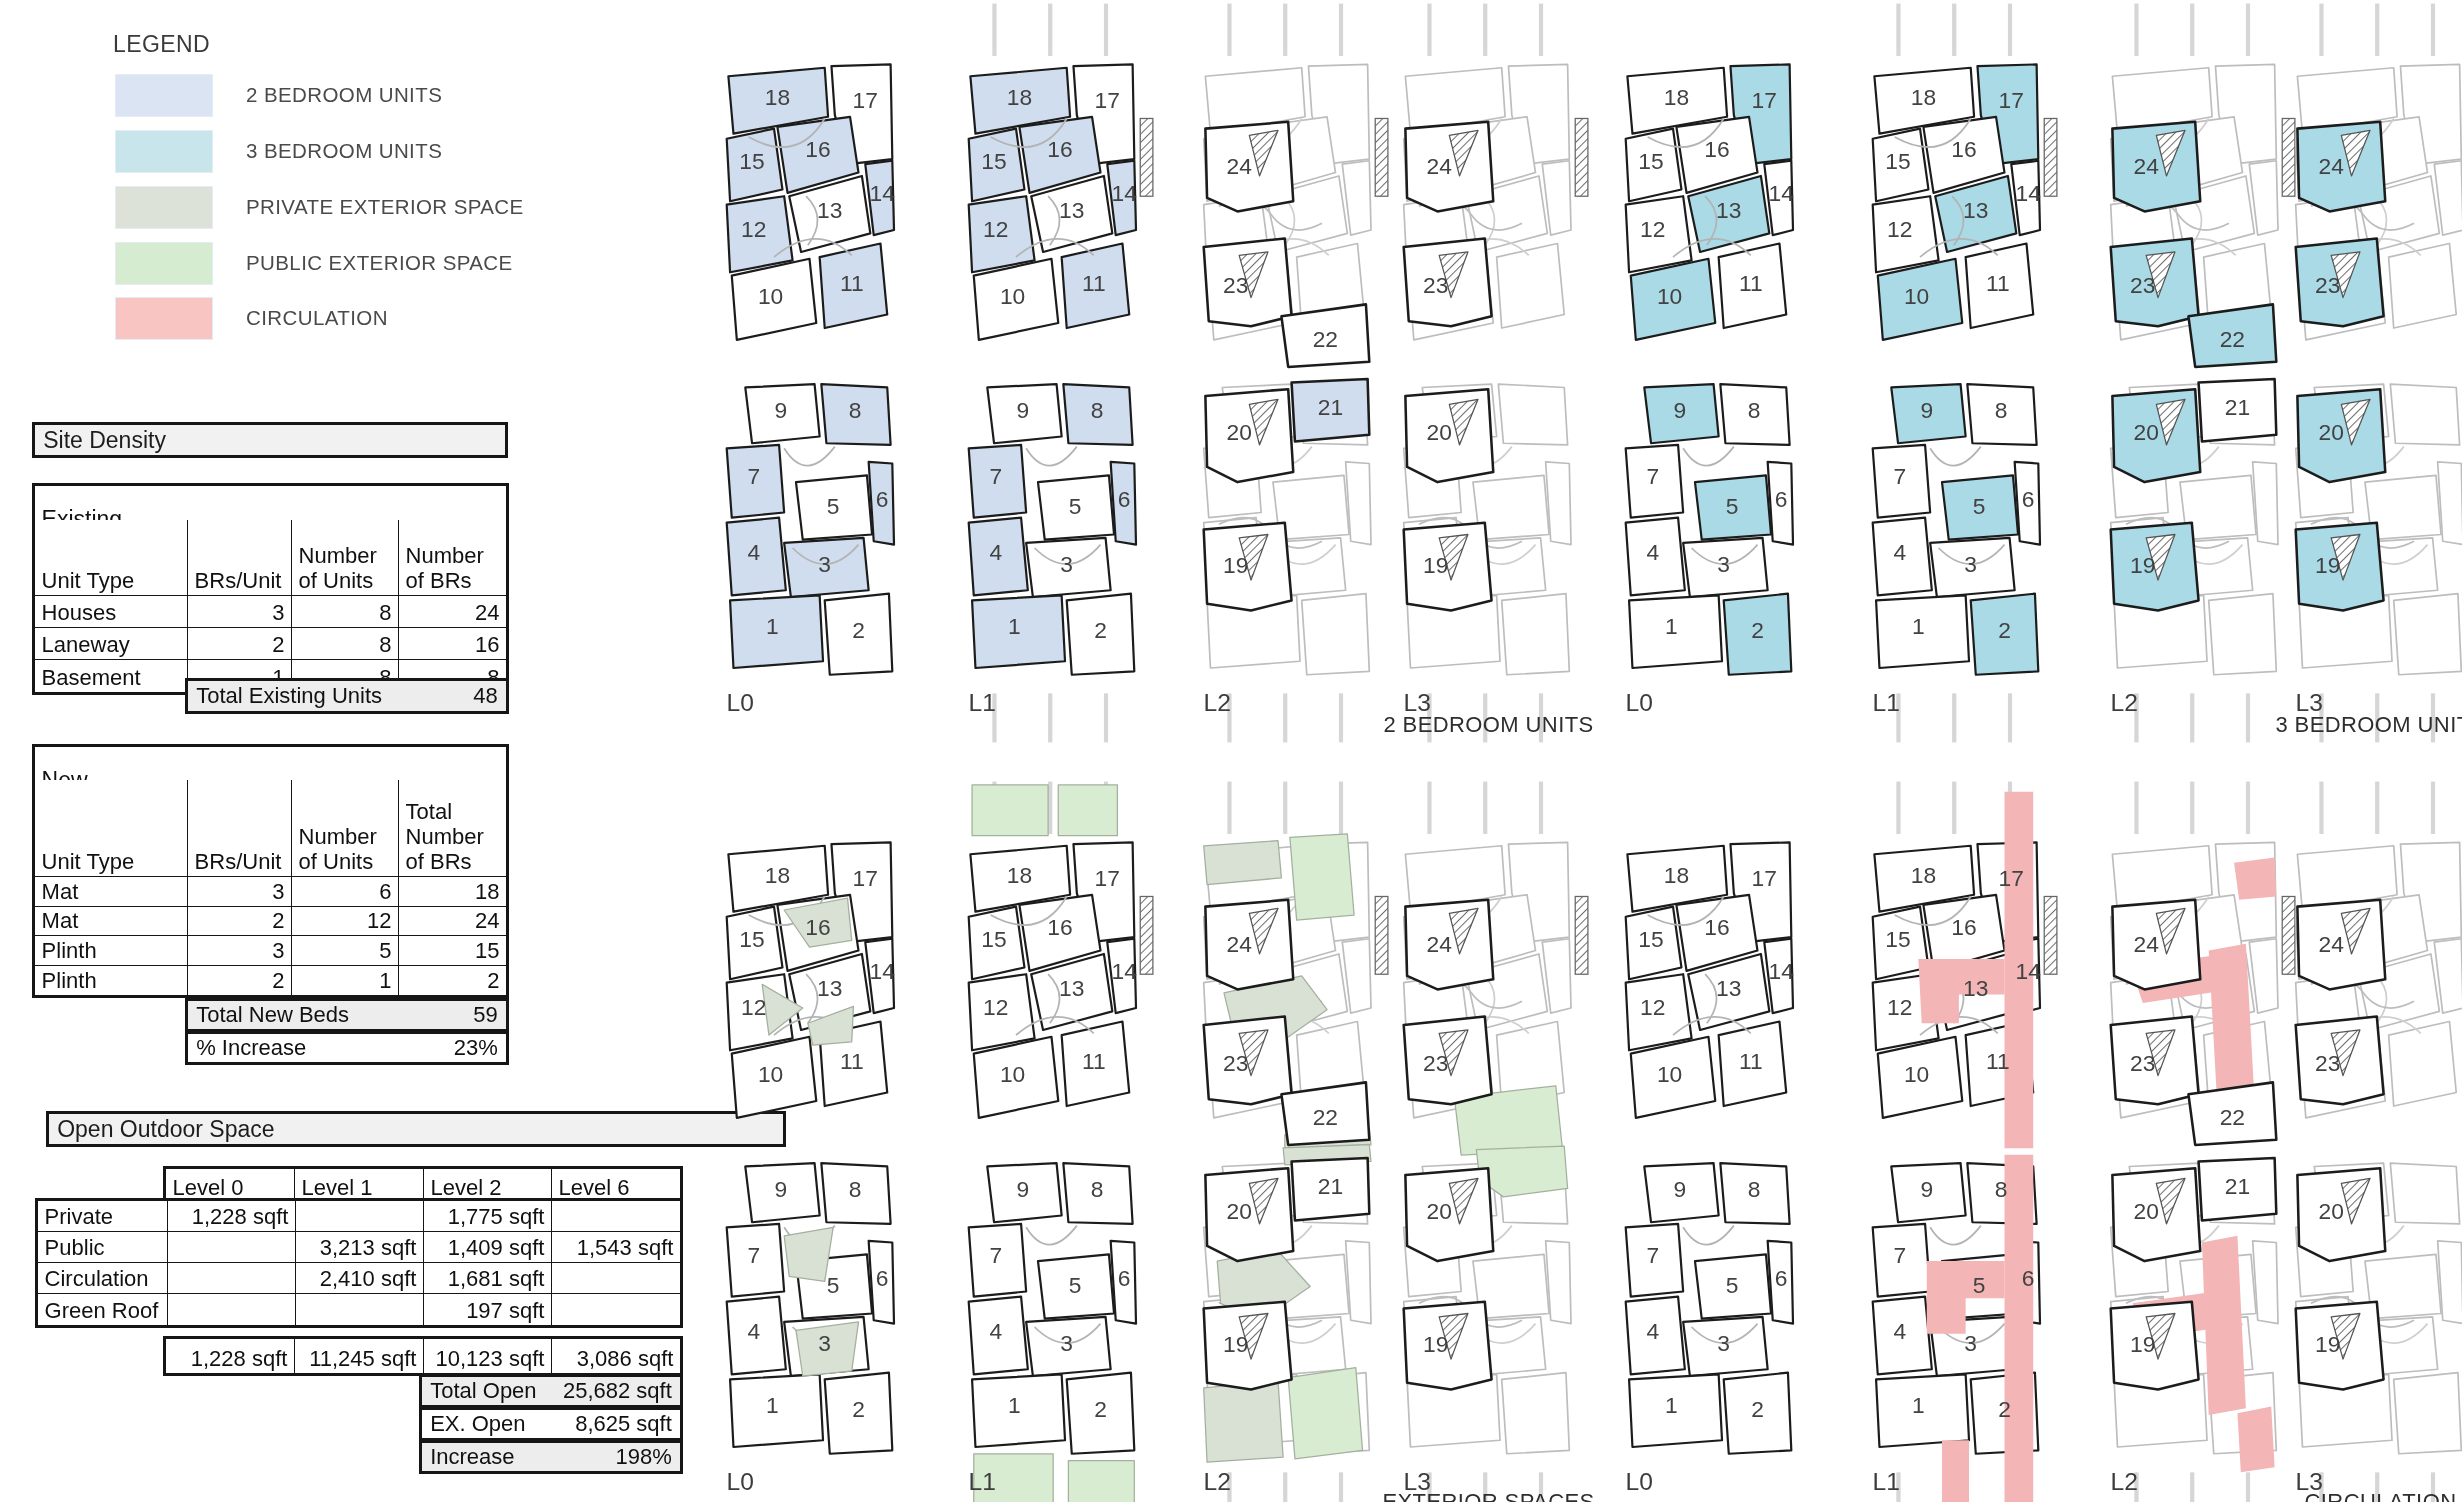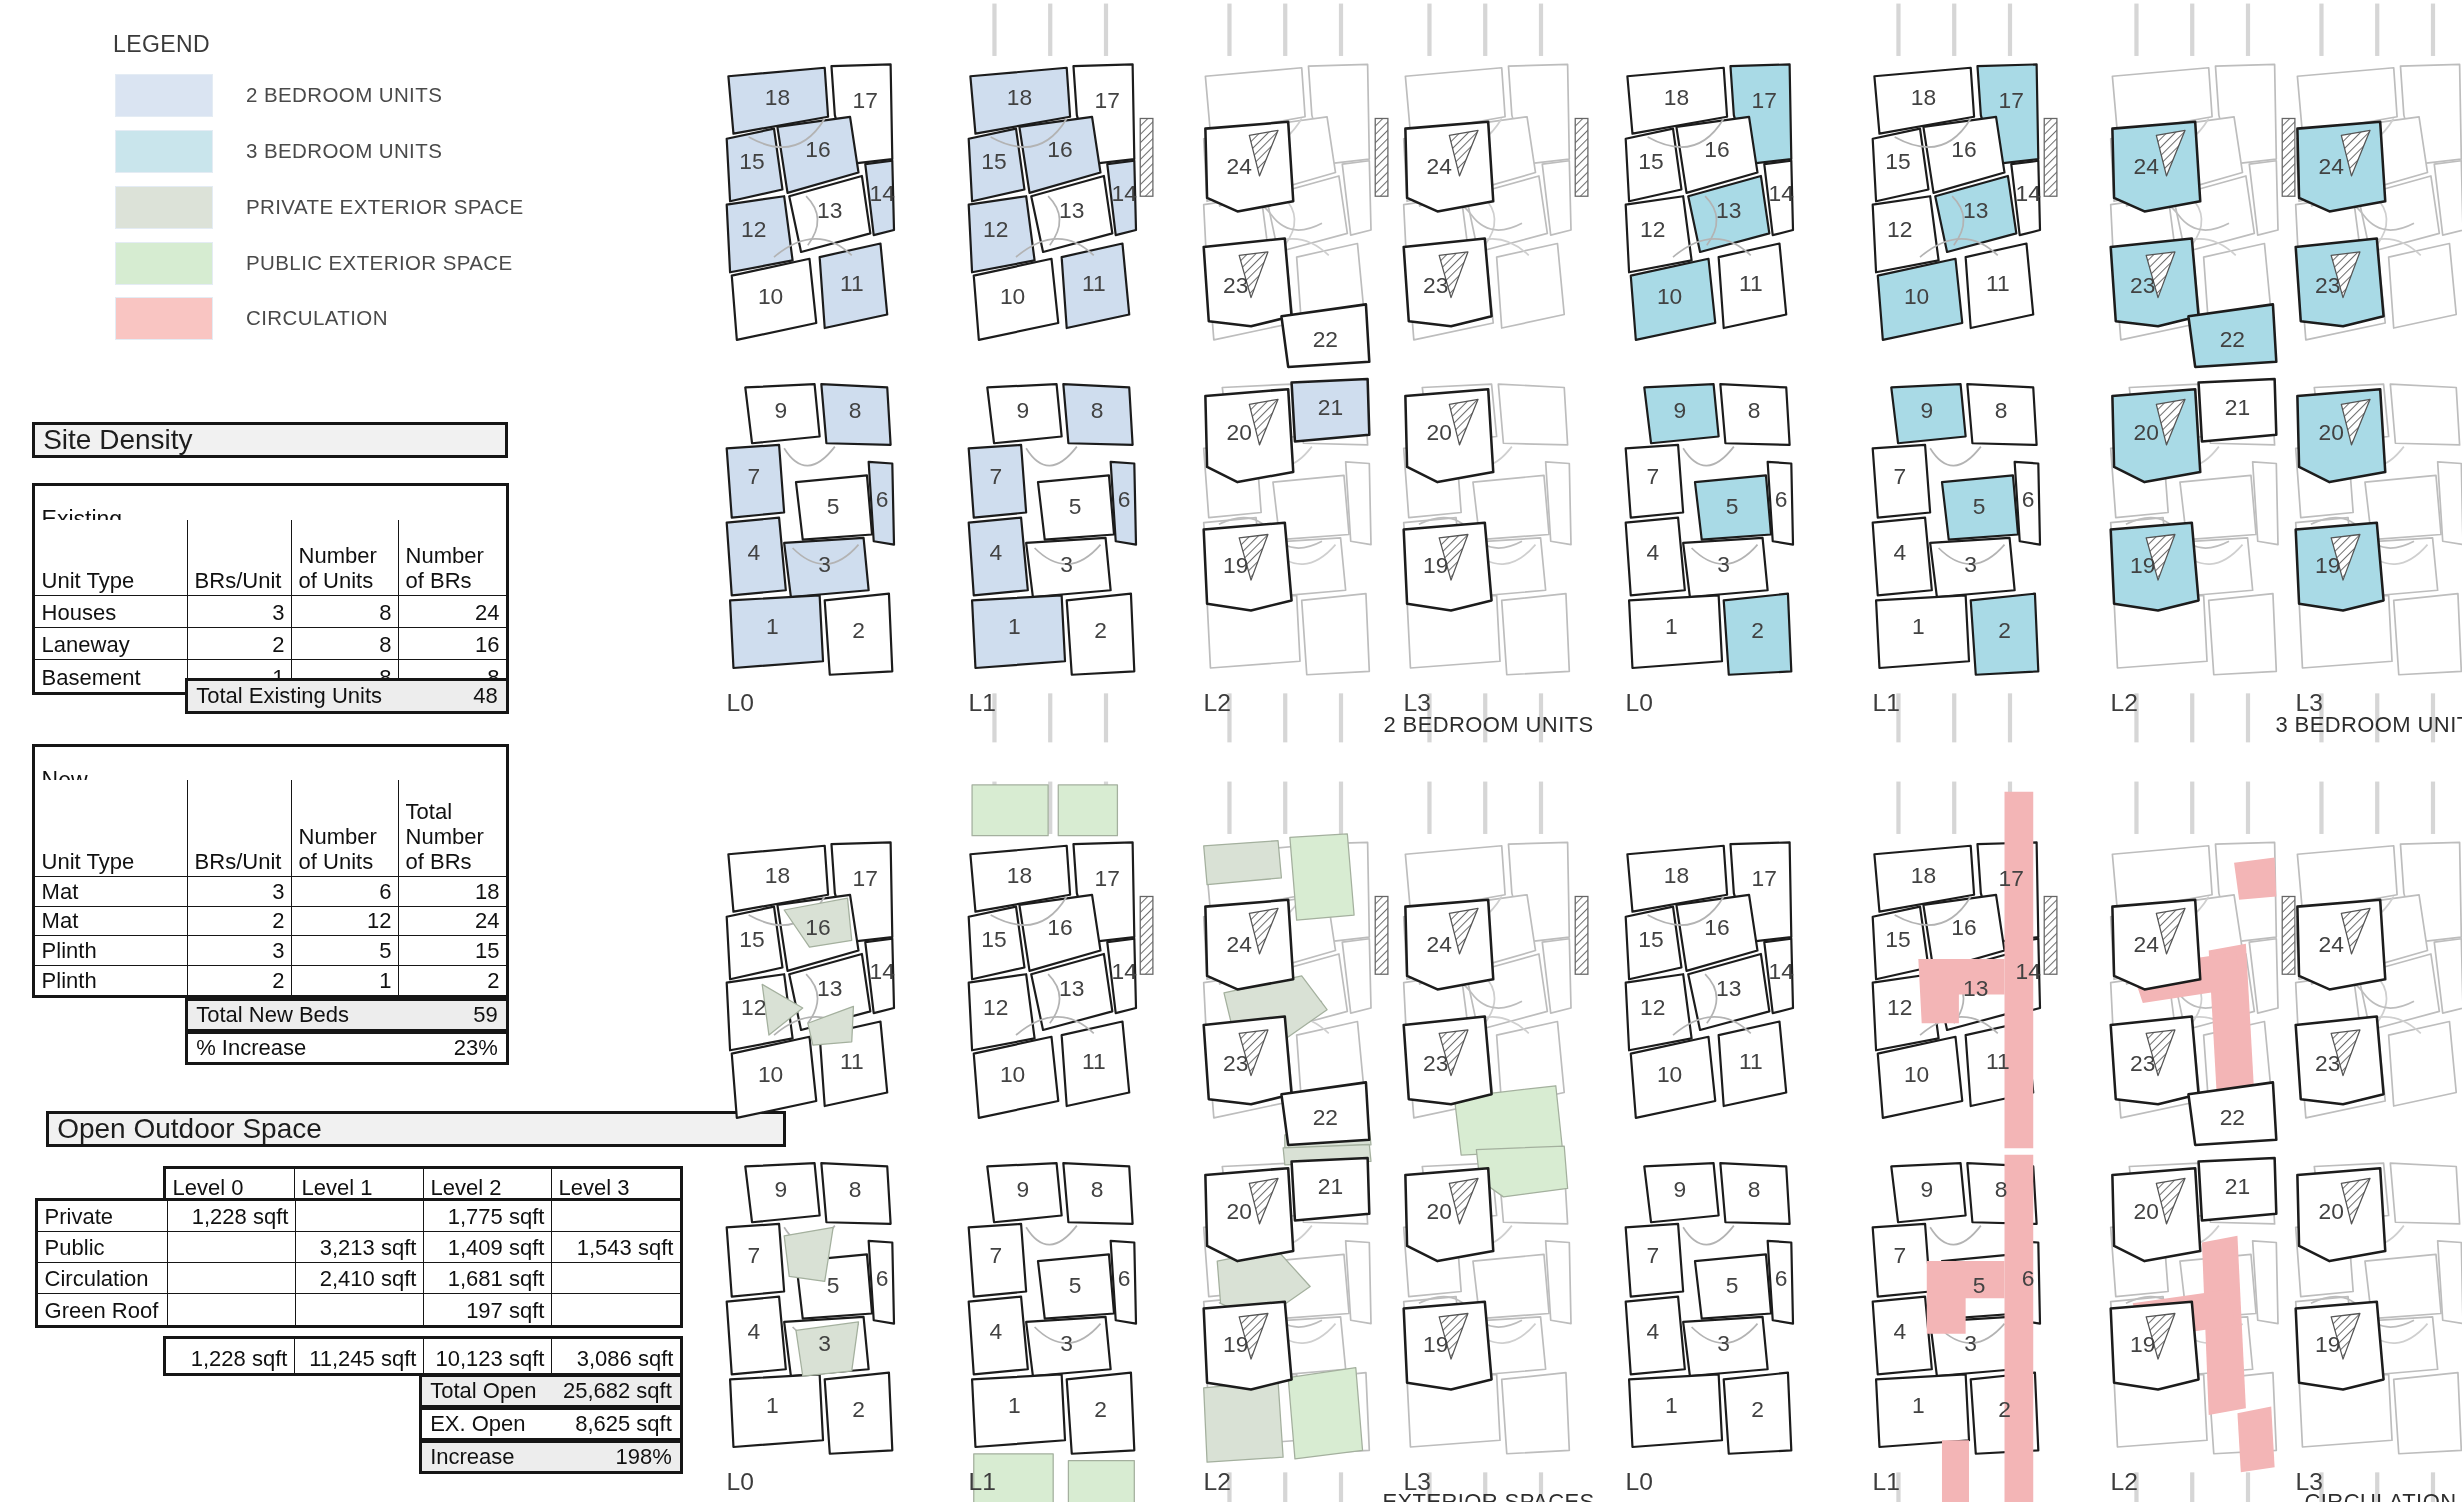--- a/index.html
+++ b/index.html
@@ -4,21 +4,21 @@
 <style>
   html,body{margin:0;padding:0;background:#fff;font-family:"Liberation Sans",sans-serif;color:#222;}
   #canvas{position:relative;width:2462px;height:1502px;background:#ffffff;overflow:hidden;}
   .abs{position:absolute;}
   
   #legend-title{left:113px;top:31px;font-size:23px;letter-spacing:0.4px;color:#3a3a3a;}
   .legend-item{left:115px;width:492px;height:46px;display:flex;align-items:center;}
   .legend-swatch{width:98px;height:43px;border:1.6px solid #e4ecf4;box-sizing:border-box;margin-right:33px;flex:0 0 auto;}
   .legend-label{font-size:20.5px;color:#4a4a4a;letter-spacing:0.4px;white-space:nowrap;}
   
-  .hdr-bar{border:3.3px solid #161616;background:#f1f1f1;font-size:28px;display:flex;align-items:center;padding-left:8.2px;box-sizing:border-box;color:#1d1d1d;}
+  .hdr-bar{border:3.3px solid #161616;background:#f1f1f1;font-size:23px;display:flex;align-items:center;padding-left:8.2px;box-sizing:border-box;color:#1d1d1d;}
   .grid{display:grid;border:3.3px solid #161616;box-sizing:border-box;background:#fff;}
   .cell{border-right:1.6px solid #161616;border-bottom:1.6px solid #161616;font-size:22px;line-height:1.15;padding:1.6px 6.6px;display:flex;align-items:flex-end;box-sizing:border-box;background:#fff;color:#111;}
   .cell.title{align-items:center;font-size:23px;}
   .cell.head{white-space:pre-line;}
   .cell.num{justify-content:flex-end;}
   .cell.span{grid-column:1/-1;margin-top:32px;}
   .cell.noB{border-bottom:none;}
   .cell.noR{border-right:none;}
   .totbox{border:3.3px solid #161616;box-sizing:border-box;display:flex;justify-content:space-between;align-items:center;font-size:22px;padding:0 8.2px;background:#ededed;color:#111;}
   .totbox.white{background:#fff;}
@@ -125,21 +125,21 @@
     <span>% Increase</span>
     <span>23%</span>
   </div>
 
   <div class="abs hdr-bar" style="left:46px;top:1111px;width:740px;height:36px">Open Outdoor Space</div>
 
   <div class="abs grid" style="left:163px;top:1166px;width:520px;grid-template-columns:129px 129px 128px 128px;grid-template-rows:33px">
     <div class="cell noB">Level 0</div>
     <div class="cell noB">Level 1</div>
     <div class="cell noB">Level 2</div>
-    <div class="cell noB noR">Level 3</div>
+    <div class="cell noB noR">Level 6</div>
   </div>
 
   <div class="abs grid" style="left:35px;top:1198px;width:648px;grid-template-columns:130px 128px 128px 128px 128px;grid-template-rows:31px 31px 31px 31px">
     <div class="cell">Private</div>
     <div class="cell num">1,228 sqft</div>
     <div class="cell num"></div>
     <div class="cell num">1,775 sqft</div>
     <div class="cell num noR"></div>
     <div class="cell">Public</div>
     <div class="cell num"></div>

